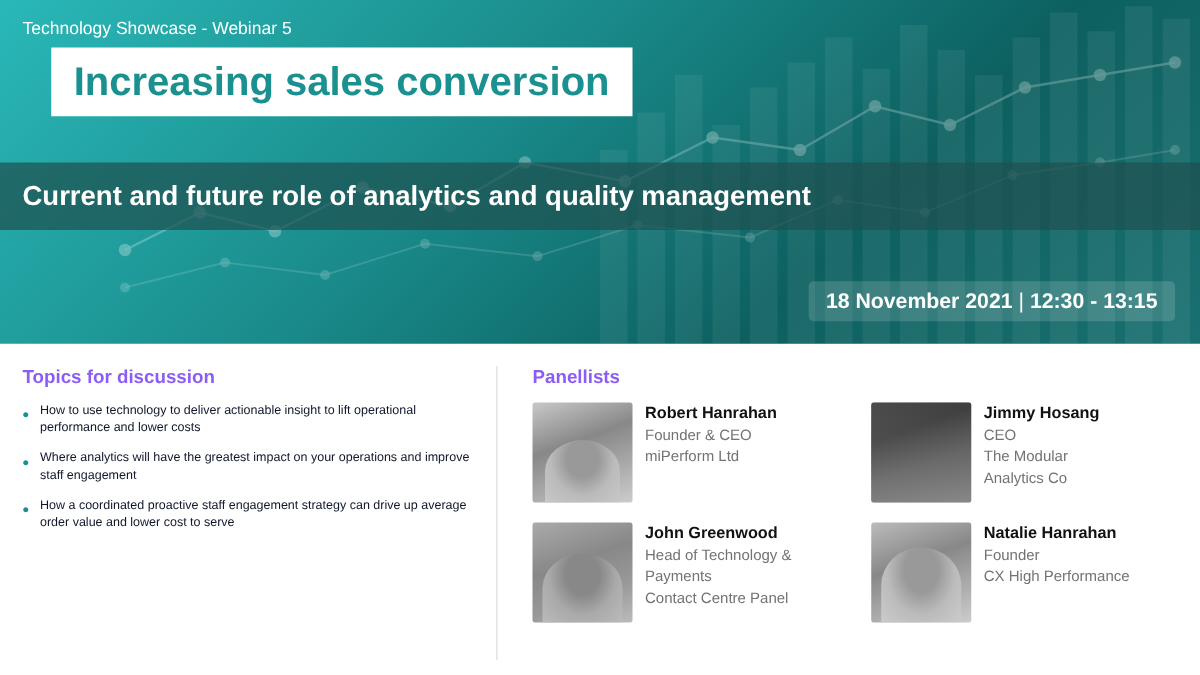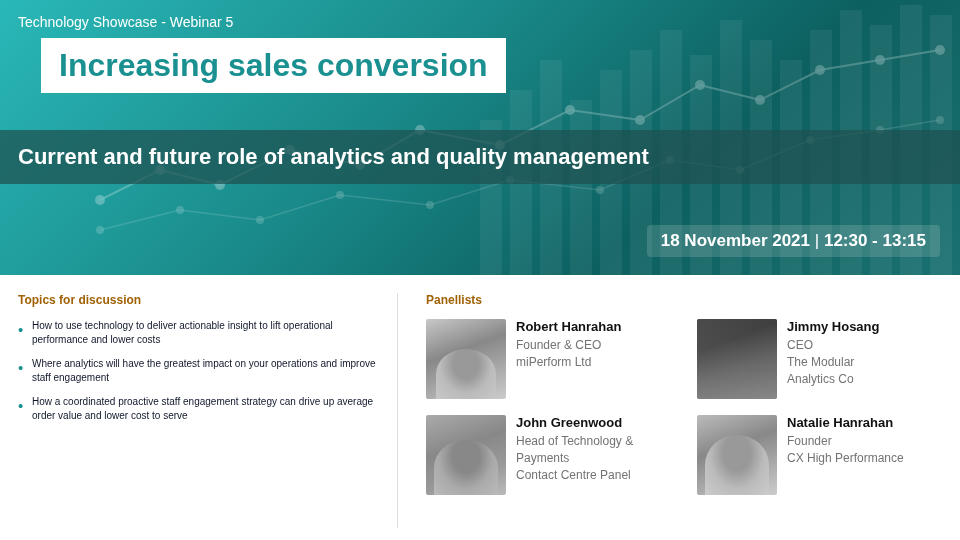--- a/index.html
+++ b/index.html
@@ -105,23 +105,23 @@
     }
 
     
     .topics-section {
       flex: 0 0 380px;
       padding-right: 16px;
       border-right: 1px solid #ddd;
     }
 
     .section-title {
-      font-size: 12px;
-      font-weight: bold;
-      color: #a16207;
+      font-size: 15px;
+      font-weight: bold;
+      color: #8b5cf6;
       margin-bottom: 12px;
     }
 
     .topic-list {
       list-style: none;
     }
 
     .topic-list li {
       font-size: 10px;
       color: #0f172a;

